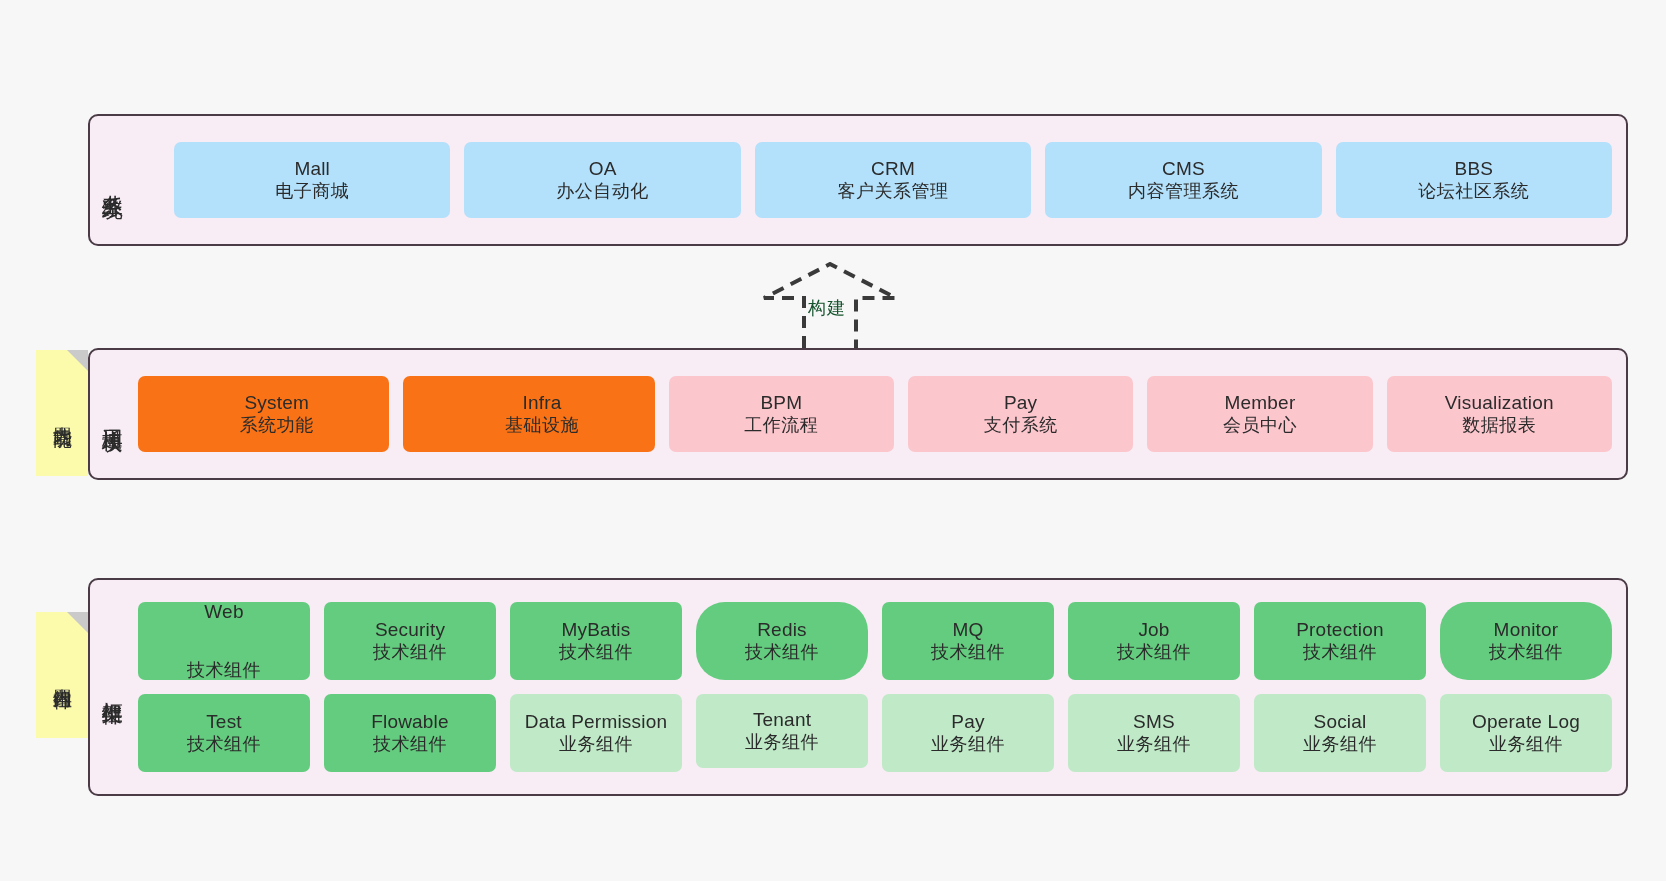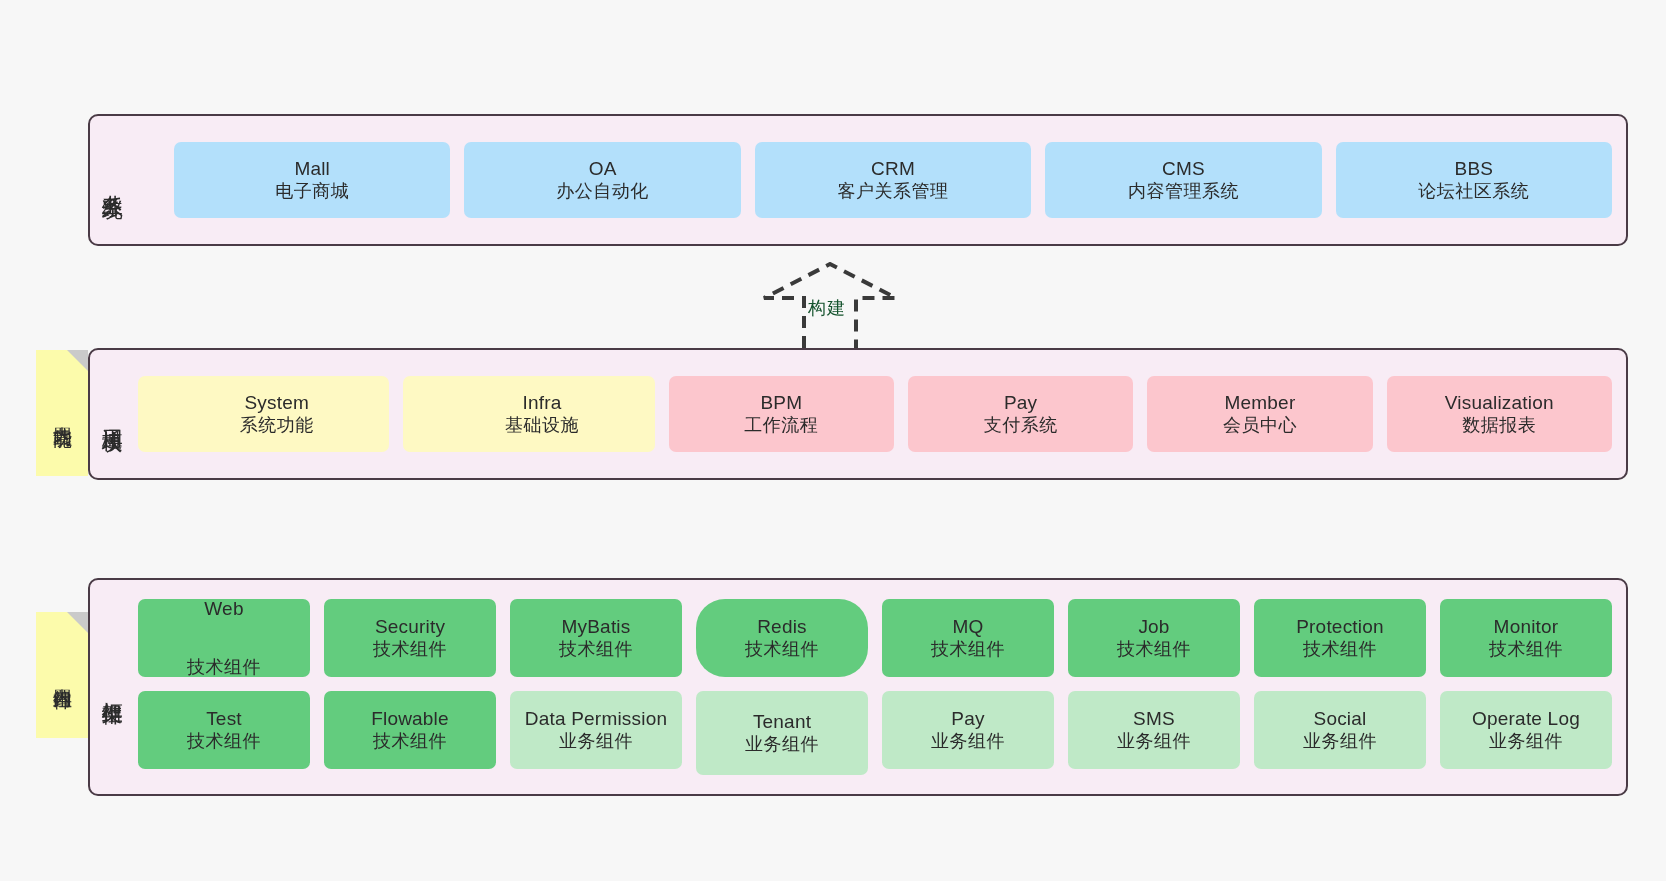--- a/index.html
+++ b/index.html
@@ -75,21 +75,21 @@
   }
   .node .en {
     font-size: 19px;
     letter-spacing: .2px;
   }
   .node .cn {
     font-size: 18px;
     letter-spacing: .5px;
   }
   .node.blue   { background: #b3e0fb; }
-  .node.red    { background: #fef9c3; padding-left: 32px; }
+  .node.red    { background: #f97316; padding-left: 32px; }
   .node.pink   { background: #fcc6cd; }
   .node.green  { background: #63cc7e; }
   .node.lgreen { background: #bfe9c7; }
 
   
   .sticky {
     position: absolute;
     background: #fcfbab;
     display: flex;
     align-items: center;
@@ -234,40 +234,40 @@
           <div class="cn">技术组件</div>
         </div>
         <div class="node green" style="height:78px;">
           <div class="en">Job</div>
           <div class="cn">技术组件</div>
         </div>
         <div class="node green" style="height:78px;">
           <div class="en">Protection</div>
           <div class="cn">技术组件</div>
         </div>
-        <div class="node green" style="height:78px;">
+        <div class="node green" style="height:78px;border-radius:28px;">
           <div class="en">Monitor</div>
           <div class="cn">技术组件</div>
         </div>
       </div>
 
       <div class="row">
         <div class="node green" style="height:78px;">
           <div class="en">Test</div>
           <div class="cn">技术组件</div>
         </div>
         <div class="node green" style="height:78px;">
           <div class="en">Flowable</div>
           <div class="cn">技术组件</div>
         </div>
         <div class="node lgreen" style="height:78px;">
           <div class="en">Data Permission</div>
           <div class="cn">业务组件</div>
         </div>
-        <div class="node lgreen" style="height:84px;">
+        <div class="node lgreen" style="height:74px;">
           <div class="en">Tenant</div>
           <div class="cn">业务组件</div>
         </div>
         <div class="node lgreen" style="height:78px;">
           <div class="en">Pay</div>
           <div class="cn">业务组件</div>
         </div>
         <div class="node lgreen" style="height:78px;">
           <div class="en">SMS</div>
           <div class="cn">业务组件</div>

